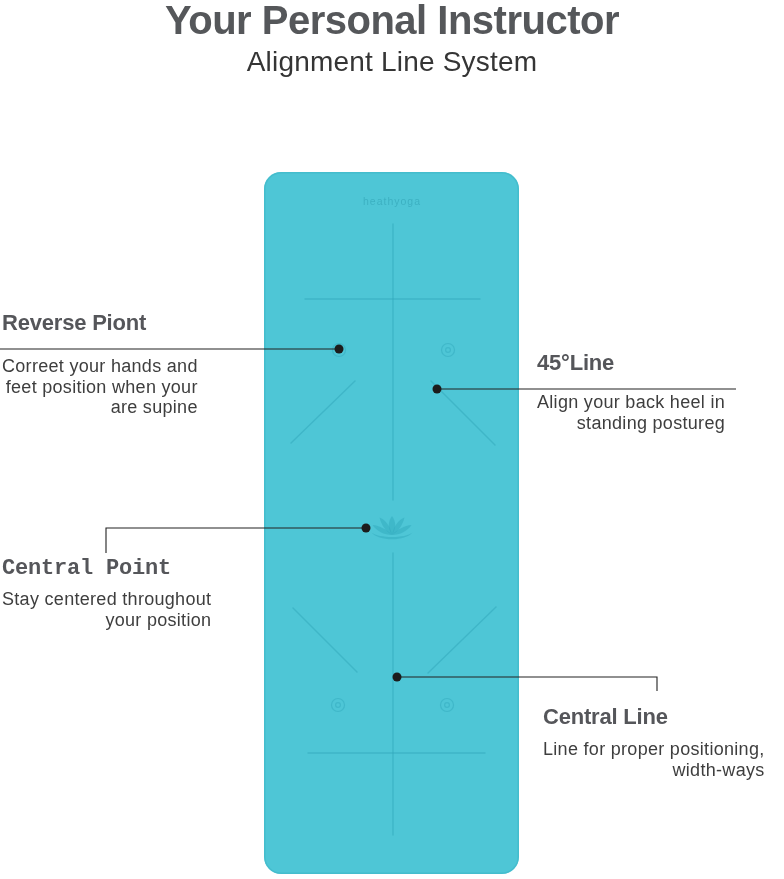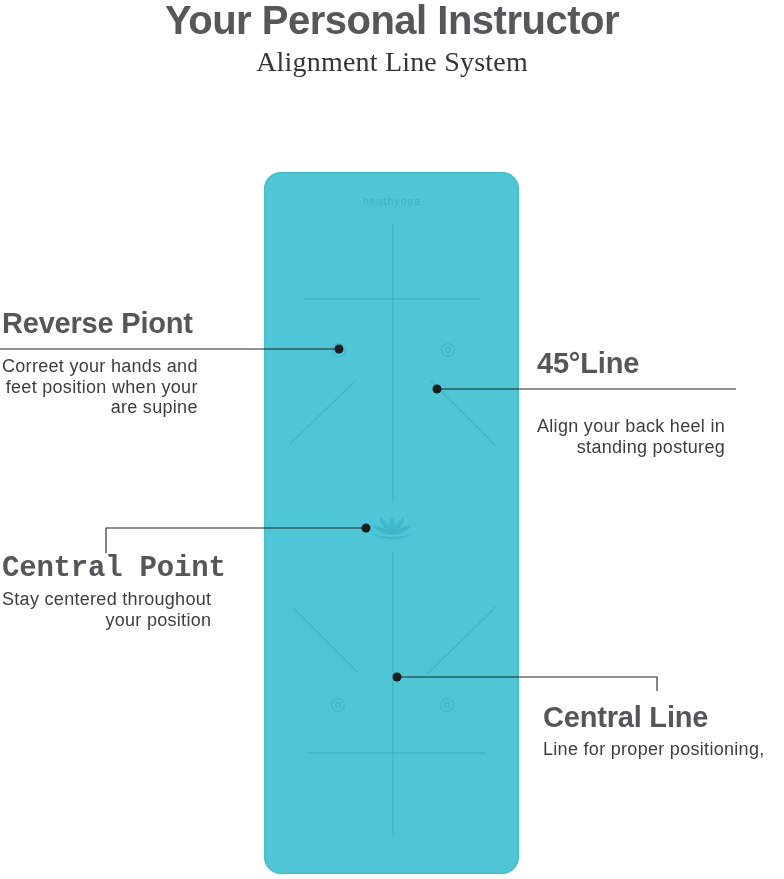--- a/index.html
+++ b/index.html
@@ -20,47 +20,46 @@
   }
   .page-title{
     position:absolute;top:-4px;left:0;width:100%;text-align:center;
     font-size:40px;font-weight:bold;color:var(--title);letter-spacing:-0.5px;
     line-height:48px;
   }
   .page-subtitle{
     position:absolute;top:46px;left:0;width:100%;text-align:center;
     font-size:28px;font-weight:normal;color:#353535;letter-spacing:0.2px;
     line-height:32px;
-    font-family:Liberation Serif, serif;
   }
   .mat{position:absolute;left:264px;top:172px;width:255px;height:702px;}
   .mat-bg{fill:var(--mat);}
   .mat-edge{fill:none;stroke:#3db6c7;stroke-width:1.5;opacity:.55;}
   .mat-logo{
     fill:#1f8ea1;opacity:.38;font-size:10.5px;letter-spacing:1px;
     font-family:"Liberation Sans",sans-serif;
   }
   .mat-lines path{stroke:var(--mat-line);stroke-width:1.4;stroke-opacity:.5;fill:none;stroke-linecap:round;}
   .rings circle{stroke:var(--mat-line);stroke-opacity:.45;fill:none;stroke-width:1.2;}
   .lotus path{fill:var(--mat-line);fill-opacity:.45;stroke:none;}
   .overlay{position:absolute;left:0;top:0;width:784px;height:879px;pointer-events:none;}
   .lead{stroke:var(--callout);stroke-width:1.1;fill:none;}
   .dot{fill:#1c1c1c;stroke:none;}
   .ann-h{
-    position:absolute;font-weight:bold;font-size:29px;line-height:34px;
+    position:absolute;font-weight:bold;font-size:22px;line-height:34px;
     color:var(--heading);letter-spacing:-0.2px;white-space:nowrap;
   }
   .ann-b{
     position:absolute;font-size:18px;line-height:20.5px;
     color:var(--body-text);letter-spacing:0.3px;white-space:nowrap;text-align:right;
   }
   #h-reverse{left:2px;top:306px;}
   #b-reverse{left:2px;top:356px;}
   #h-45{left:537px;top:346px;width:199px;text-align:left;}
-  #b-45{left:537px;top:416px;}
+  #b-45{left:537px;top:392px;}
   #h-central-point{left:2px;top:552px;font-family:Liberation Mono, monospace;}
   #b-central-point{left:2px;top:589px;}
   #h-central-line{left:543px;top:700px;}
   #b-central-line{left:543px;top:739px;}
 </style>
 </head>
 <body>
 
 <div class="canvas">
 
@@ -149,16 +148,17 @@
     <div class="ann-b" id="b-central-point">
       <div>Stay centered throughout</div>
       <div>your position</div>
     </div>
   </div>
 
   <div>
     <div class="ann-h" id="h-central-line">Central Line</div>
     <div class="ann-b" id="b-central-line">
       <div>Line for proper positioning,</div>
+      <div>width-ways</div>
     </div>
   </div>
 
 </div>
 
 </body></html>

